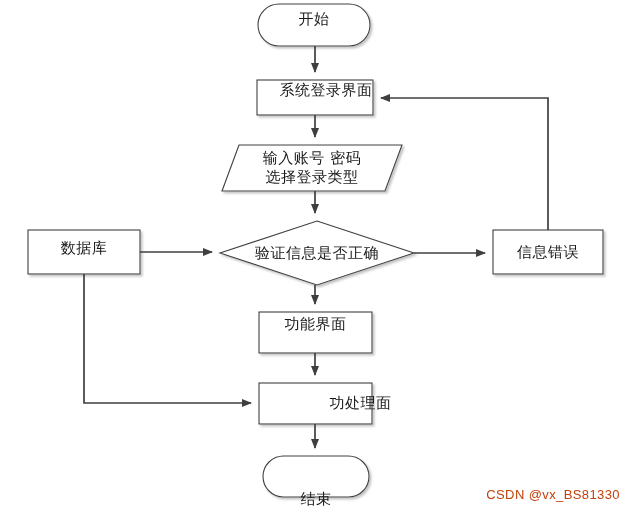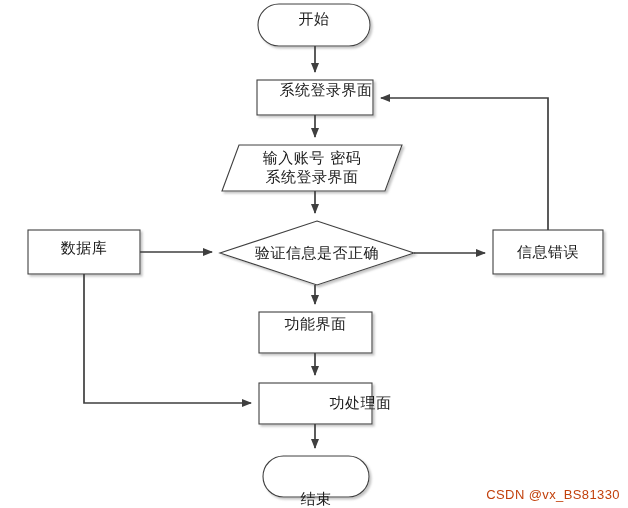--- a/index.html
+++ b/index.html
@@ -114,21 +114,21 @@
 
     <path d="M315,424 L315,448" marker-end="url(#arrow)"></path>
   </g>
 </svg>
 
 <div class="node-label" style="left:258px; top:4px; width:112px; height:30px;">开始</div>
 
 <div class="node-label" style="left:268px; top:80px; width:116px; height:20px;">系统登录界面</div>
 
 <div class="node-label" style="left:222px; top:144px; width:180px; height:47px;">输入账号 密码
-系统登录界面</div>
+选择登录类型</div>
 
 <div class="node-label" style="left:220px; top:221px; width:194px; height:64px;">验证信息是否正确</div>
 
 <div class="node-label" style="left:28px; top:230px; width:112px; height:36px;">数据库</div>
 
 <div class="node-label" style="left:493px; top:230px; width:110px; height:44px;">信息错误</div>
 
 <div class="node-label" style="left:259px; top:312px; width:113px; height:24px;">功能界面</div>
 
 <div class="node-label" style="left:259px; top:383px; width:113px; height:41px;margin-left:45px;">功处理面</div>

